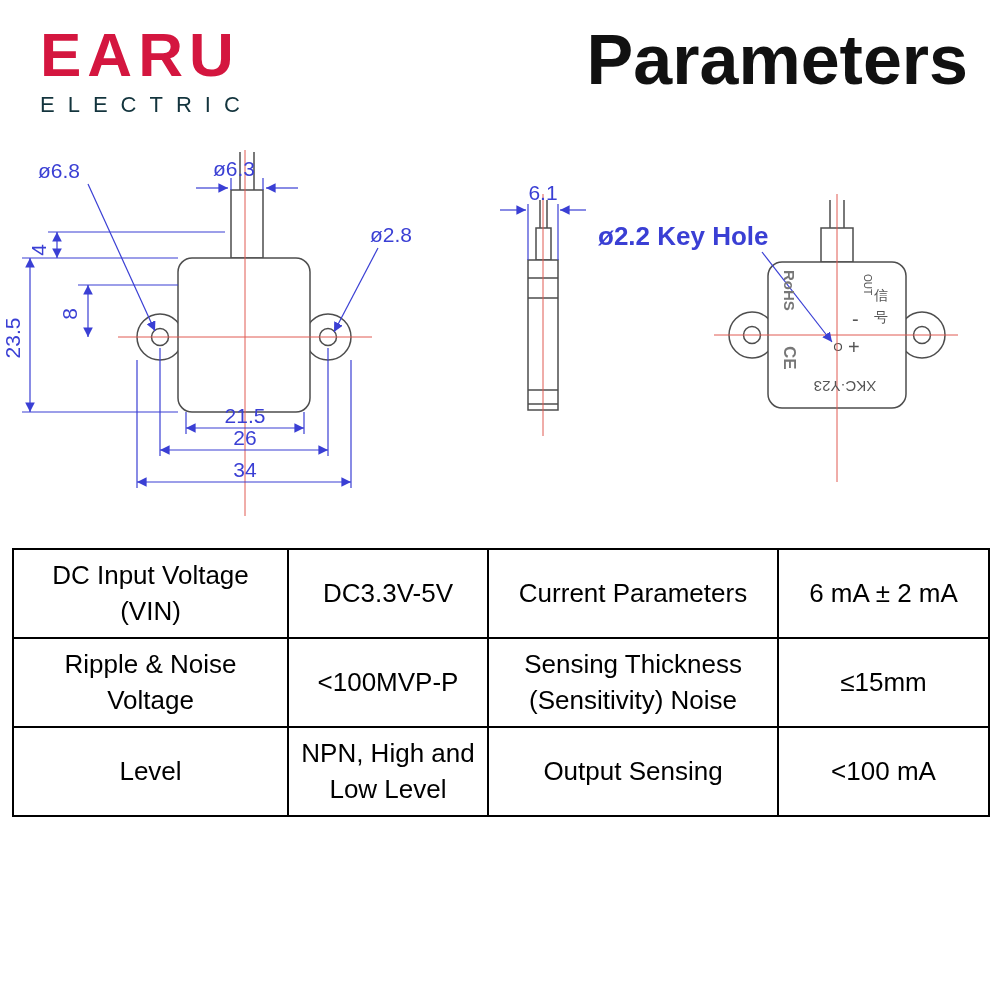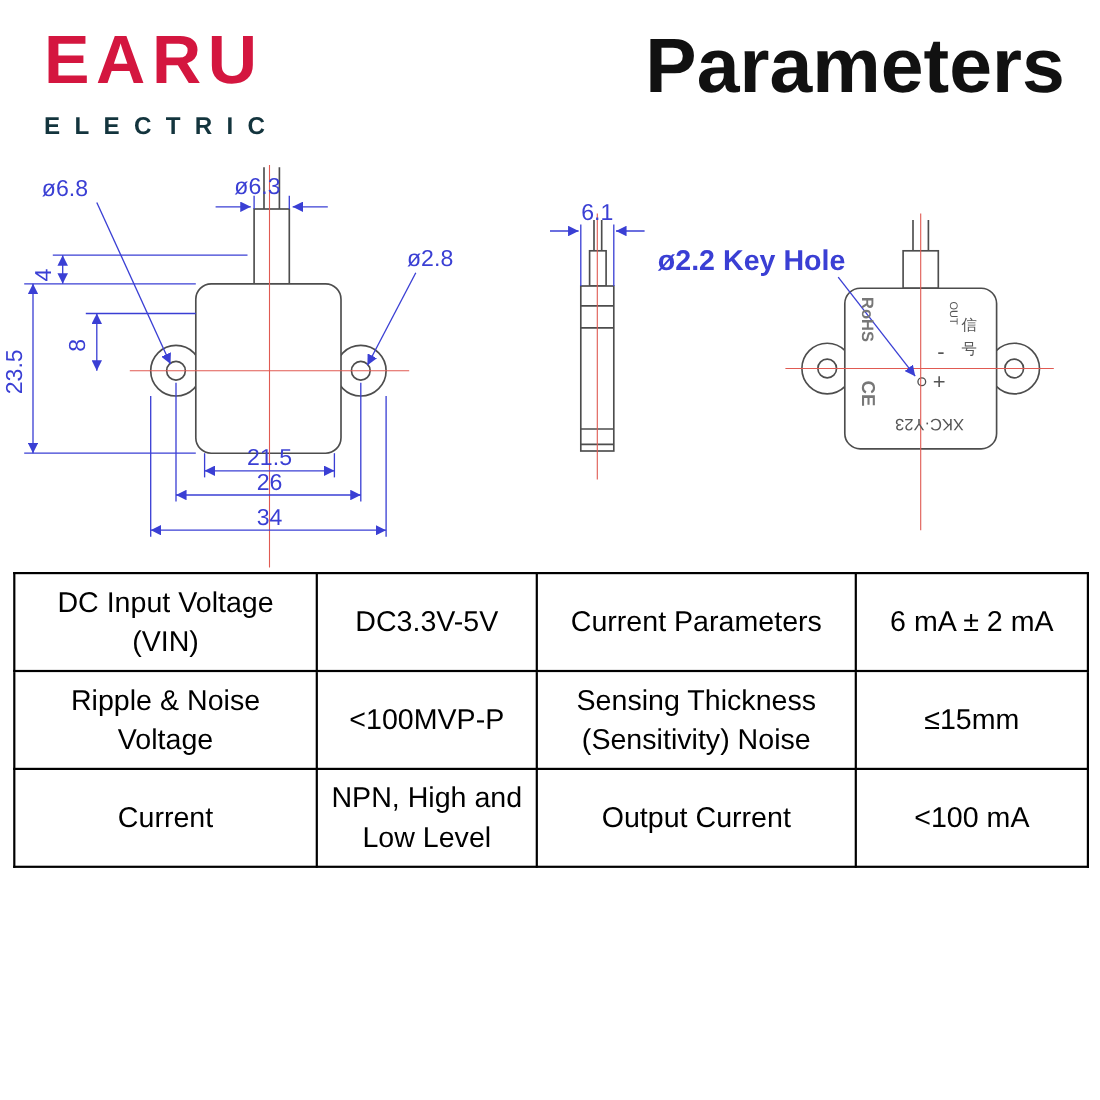--- a/index.html
+++ b/index.html
@@ -1,30 +1,30 @@
 <!DOCTYPE html>
 <html><head>
 <meta charset="utf-8">
 <style>
   html,body{margin:0;padding:0;background:#fff;}
   .page{position:relative;width:1000px;height:1000px;background:#fff;overflow:hidden;
         font-family:"Liberation Sans",sans-serif;}
   
   .logo{position:absolute;left:40px;top:24px;}
   .logo-title{color:#d4163f;font-size:62px;font-weight:800;letter-spacing:6px;line-height:1;}
-  .logo-sub{color:#13343d;font-size:22px;font-weight:700;letter-spacing:13px;margin-top:16px;}
+  .logo-sub{color:#13343d;font-size:22px;font-weight:400;letter-spacing:13px;margin-top:6px;}
   .page-title{position:absolute;right:32px;top:20px;font-size:70px;font-weight:600;color:#111;}
   
   .drawing{position:absolute;left:0;top:148px;}
   .drawing text{font-family:"Liberation Sans",sans-serif;}
   .dimtxt{fill:#3a3fd4;font-size:21px;}
   .keytxt{fill:#3a3fd4;font-size:26px;font-weight:600;}
   .marktxt{fill:#777;}
   
-  .params-table{position:absolute;left:12px;top:520px;width:976px;border-collapse:collapse;
+  .params-table{position:absolute;left:12px;top:548px;width:976px;border-collapse:collapse;
                 table-layout:fixed;}
   .params-table td{border:2px solid #000;text-align:center;vertical-align:middle;
                    font-size:26px;color:#000;line-height:1.35;padding:4px 12px;height:79px;}
 </style>
 </head>
 <body>
 
 <div class="page">
 
   <div class="logo">
@@ -167,21 +167,21 @@
         <td>Current Parameters</td>
         <td>6 mA ± 2 mA</td>
       </tr>
       <tr>
         <td>Ripple &amp; Noise Voltage</td>
         <td>&lt;100MVP-P</td>
         <td>Sensing Thickness (Sensitivity) Noise</td>
         <td>≤15mm</td>
       </tr>
       <tr>
-        <td>Current</td>
+        <td>Level</td>
         <td>NPN, High and Low Level</td>
-        <td>Output Current</td>
+        <td>Output Sensing</td>
         <td>&lt;100 mA</td>
       </tr>
     </tbody>
   </table>
 
 </div>
 
 </body></html>

